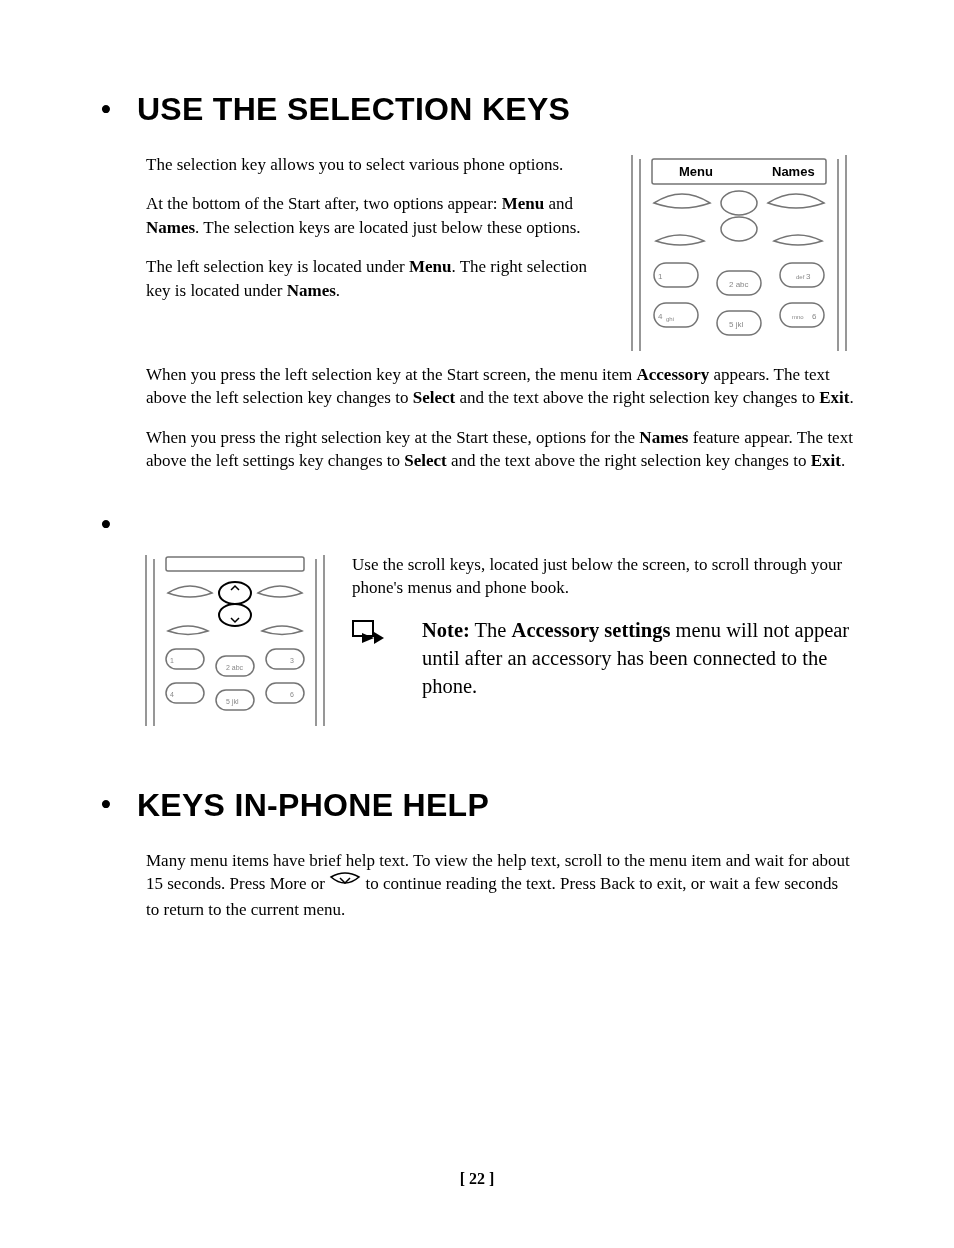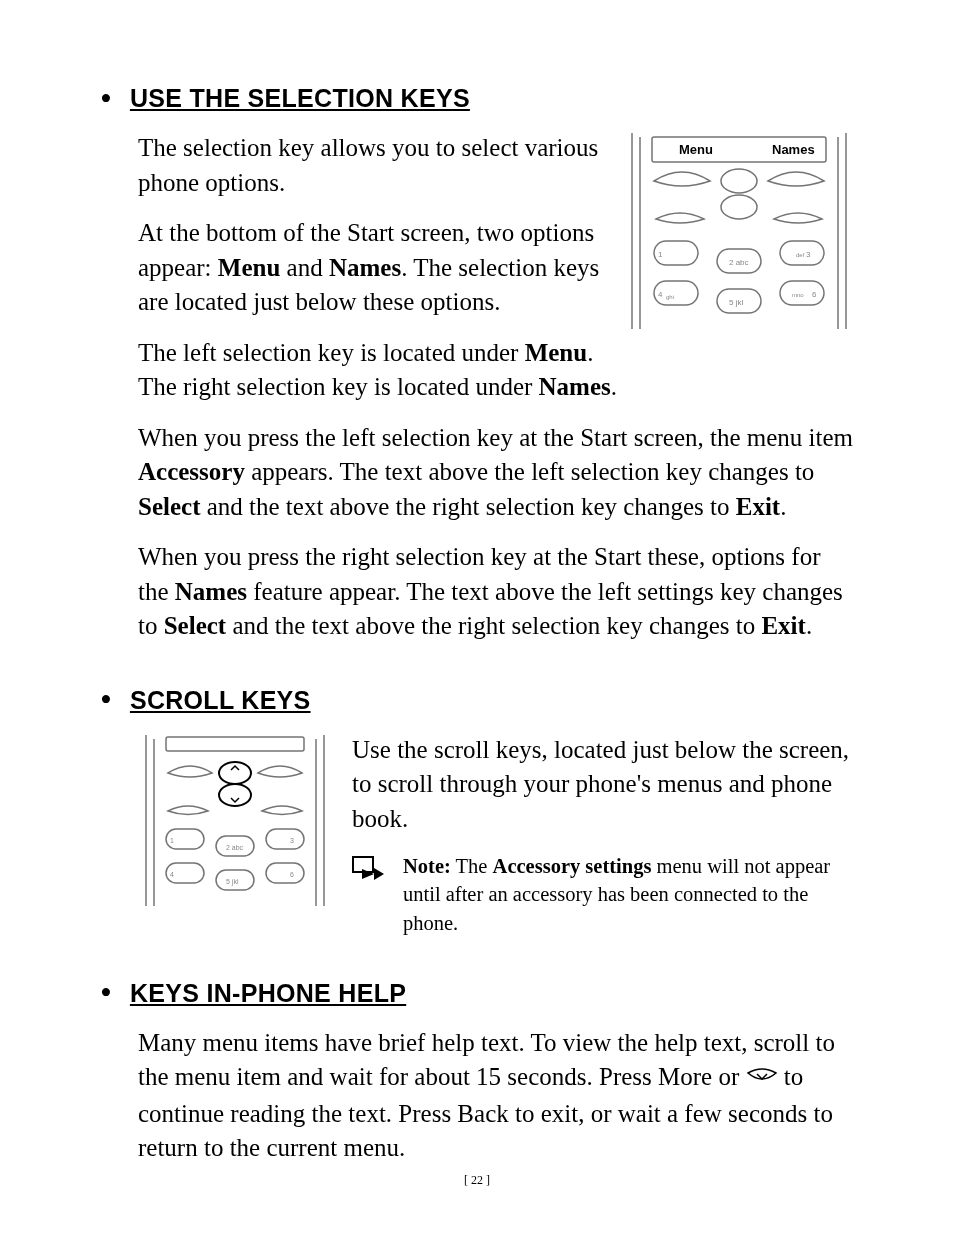--- a/index.html
+++ b/index.html
@@ -27,30 +27,29 @@
   }
   .bullet {
     font-size: 34px;
     line-height: 28px;
     margin-right: 14px;
     margin-left: -30px;
   }
   h2.heading {
     font-family: Arial, Helvetica, sans-serif;
     font-weight: 700;
-    font-size: 25px;
+    font-size: 32px;
     letter-spacing: 0.3px;
-    margin: 4px;
+    margin: 11px;
     font-stretch: condensed;
-    text-decoration: underline;
   }
   p {
-    font-size: 25px;
+    font-size: 17px;
     line-height: 1.38;
-    margin: 0 0 16px 8px;
+    margin: 0 0 16px 16px;
   }
   .bold { font-weight: 700; }
   .content-indent {
     margin-left: 30px;
   }
   .float-right-img {
     float: right;
     margin: 0 0 10px 20px;
   }
   .float-left-img {
@@ -62,21 +61,21 @@
     height: 200px;
   }
   .phone-fig-sm {
     width: 190px;
     height: 175px;
     margin-left: 10px;
   }
   .note-row {
     display: flex;
     align-items: flex-start;
-    gap: 17px;
+    gap: 36px;
     margin-top: 4px;
   }
   .note-icon {
     flex: 0 0 auto;
     margin-top: 4px;
   }
   .note-text {
     font-size: 20.5px;
     line-height: 1.38;
   }
@@ -85,21 +84,22 @@
     vertical-align: middle;
     position: relative;
     top: -2px;
   }
   .page-number {
     position: absolute;
     bottom: 60px;
     left: 0;
     right: 0;
     text-align: center;
-    font-size: 12px;
+    font-size: 16px;
+    font-weight: bold;
   }
   .clear { clear: both; }
 </style>
 </head>
 <body>
 
 <div class="page">
 
   <div class="section content-indent">
     <div class="heading-row">
@@ -144,42 +144,41 @@
         <text x="42" y="168" font-family="Arial" font-size="6" fill="#888">ghi</text>
         <text x="105" y="174" font-family="Arial" font-size="8" fill="#888">5 jkl</text>
         <text x="188" y="166" font-family="Arial" font-size="8" fill="#888">6</text>
         <text x="168" y="166" font-family="Arial" font-size="6" fill="#888">mno</text>
       </svg>
     </div>
 
     <p>The selection key allows you to select various phone options.</p>
 
     <p>
-      <span>At the bottom of the Start screen, two options appear: </span><span class="bold">Menu</span><span> and </span><span class="bold">Names</span><span>. The selection keys are located just below these options.</span>
+      <span>At the bottom of the Start after, two options appear: </span><span class="bold">Menu</span><span> and </span><span class="bold">Names</span><span>. The selection keys are located just below these options.</span>
     </p>
 
     <p>
       <span>The left selection key is located under </span><span class="bold">Menu</span><span>. The right selection key is located under </span><span class="bold">Names</span><span>.</span>
     </p>
 
     <div class="clear"></div>
 
     <p>
       <span>When you press the left selection key at the Start screen, the menu item </span><span class="bold">Accessory</span><span> appears. The text above the left selection key changes to </span><span class="bold">Select</span><span> and the text above the right selection key changes to </span><span class="bold">Exit</span><span>.</span>
     </p>
 
     <p>
       <span>When you press the right selection key at the Start these, options for the </span><span class="bold">Names</span><span> feature appear. The text above the left settings key changes to </span><span class="bold">Select</span><span> and the text above the right selection key changes to </span><span class="bold">Exit</span><span>.</span>
     </p>
   </div>
 
   <div class="section content-indent">
     <div class="heading-row">
       <span class="bullet">•</span>
-      <h2 class="heading">SCROLL KEYS</h2>
     </div>
 
     <div class="float-left-img phone-fig-sm">
       <svg width="190" height="175" viewBox="0 0 190 175">
         <g stroke="#747474" stroke-width="1.5" fill="none">
           <line x1="6" y1="2" x2="6" y2="173"></line>
           <line x1="14" y1="6" x2="14" y2="173"></line>
           <line x1="184" y1="2" x2="184" y2="173"></line>
           <line x1="176" y1="6" x2="176" y2="173"></line>
           <rect x="26" y="4" width="138" height="14" rx="2"></rect>

